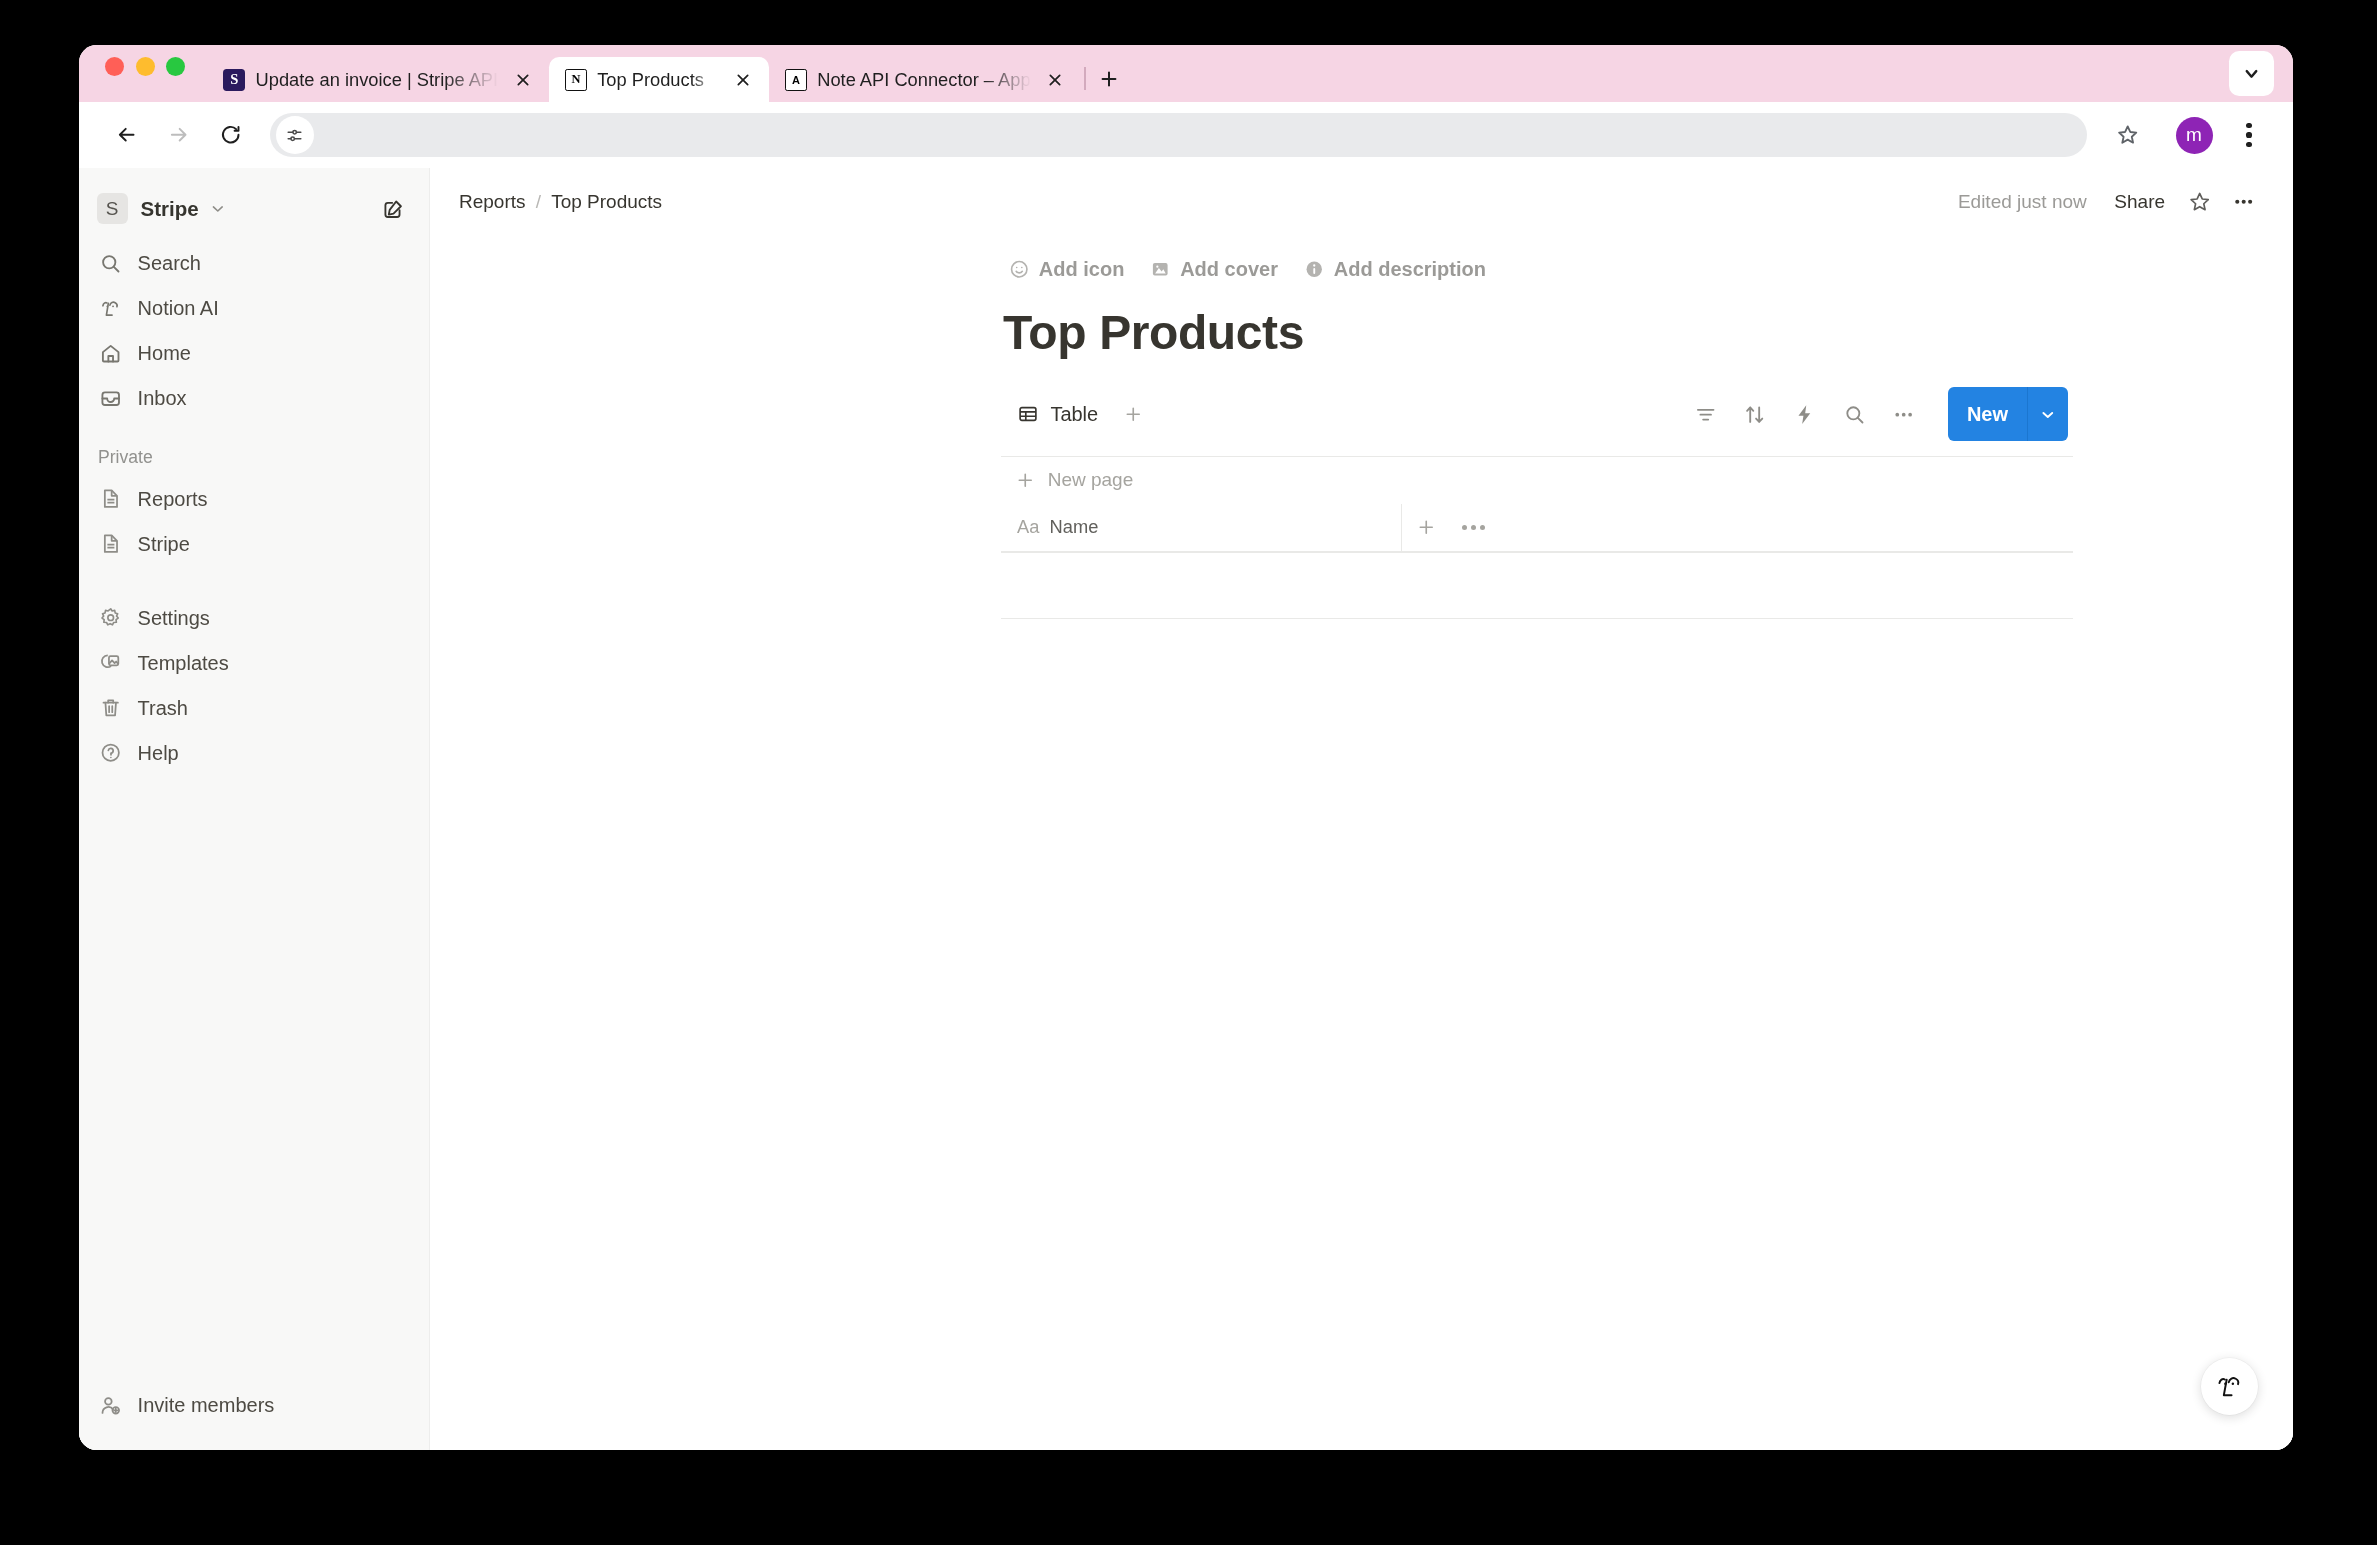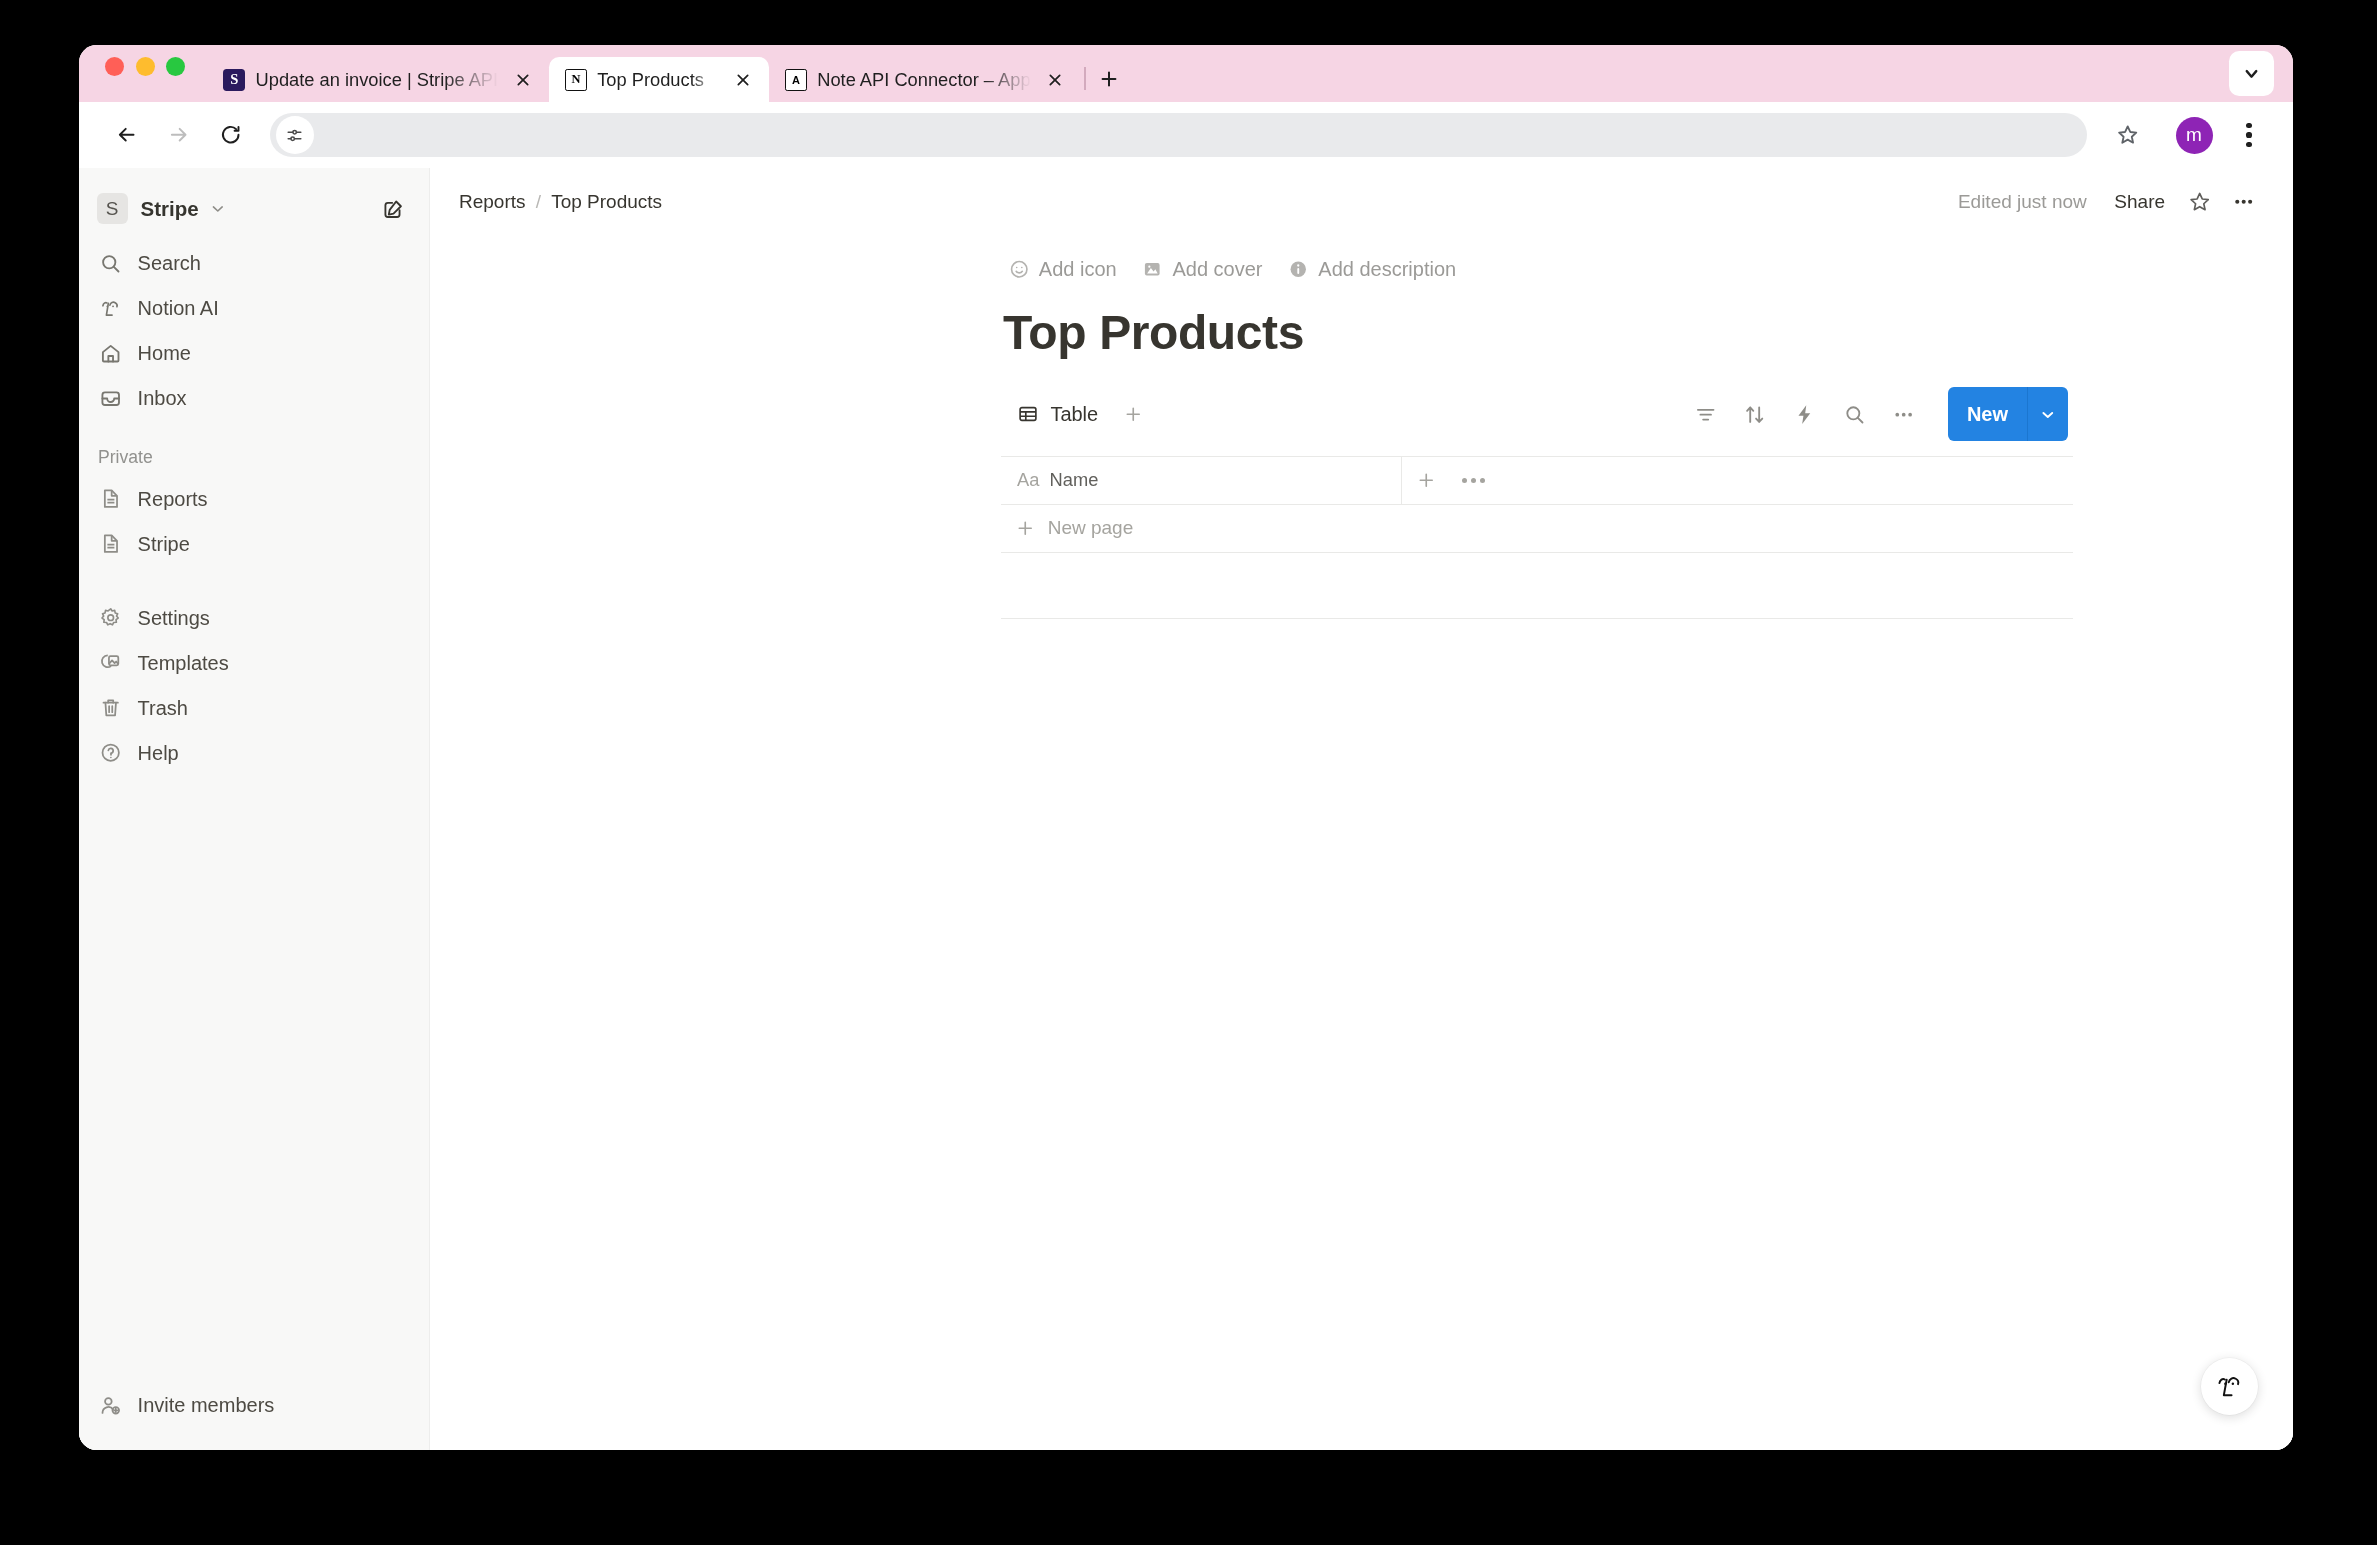--- a/index.html
+++ b/index.html
@@ -273,21 +273,21 @@
   #page-body {
     padding: 0 0 0 0;
     margin-left: 0;
   }
   #page-controls {
     display: flex; align-items: center; gap: 25px;
     padding-left: 578px;
     margin-top: 28px;
     height: 32px;
   }
-  .page-ctl { display: flex; align-items: center; gap: 8.8px; }
+  .page-ctl { display: flex; align-items: center; gap: 8.8px; font-weight: bold; }
   .page-ctl .ico { width: 22px; height: 22px; display: flex; align-items: center; justify-content: center; }
   .page-ctl .ico svg { width: 20.5px; height: 20.5px; }
   .page-ctl .lbl { font-size: 20px; color: #9b9a97; }
 
   #page-title {
     font-size: 48px;
     font-weight: bold;
     color: #37352f;
     letter-spacing: -0.4px;
     padding-left: 573px;
@@ -773,44 +773,44 @@
               <span id="new-button-chevron">
                 <svg viewBox="0 0 24 24" fill="none" stroke="#ffffff" stroke-width="2.6" stroke-linecap="round" stroke-linejoin="round">
                     <path d="M6 9.5 L12 15 L18 9.5"></path>
                   </svg>
               </span>
             </span>
           </div>
         </div>
 
         <div id="db-table">
+          <div id="new-row">
+            <span class="ico">
+              <svg viewBox="0 0 24 24" fill="none" stroke="#a5a49f" stroke-width="1.9" stroke-linecap="round">
+                  <path d="M12 5 V19 M5 12 H19"></path>
+                </svg>
+            </span>
+            <span class="lbl">New page</span>
+          </div>
+
           <div id="table-header-row">
             <div class="th-name">
               <span class="tcode">Aa</span>
               <span class="tlabel">Name</span>
             </div>
             <div id="add-column-button">
               <svg viewBox="0 0 24 24" fill="none" stroke="#a5a49f" stroke-width="1.9" stroke-linecap="round">
                   <path d="M12 5 V19 M5 12 H19"></path>
                 </svg>
             </div>
             <div id="table-options-button">
                 <i></i>
                 <i></i>
                 <i></i>
               </div>
-          </div>
-
-          <div id="new-row">
-            <span class="ico">
-              <svg viewBox="0 0 24 24" fill="none" stroke="#a5a49f" stroke-width="1.9" stroke-linecap="round">
-                  <path d="M12 5 V19 M5 12 H19"></path>
-                </svg>
-            </span>
-            <span class="lbl">New page</span>
           </div>
         </div>
 
         <div class="content-divider"></div>
         <div class="divider-gap"></div>
         <div class="content-divider"></div>
 
       </div>
 
       <div id="notion-ai-fab">

